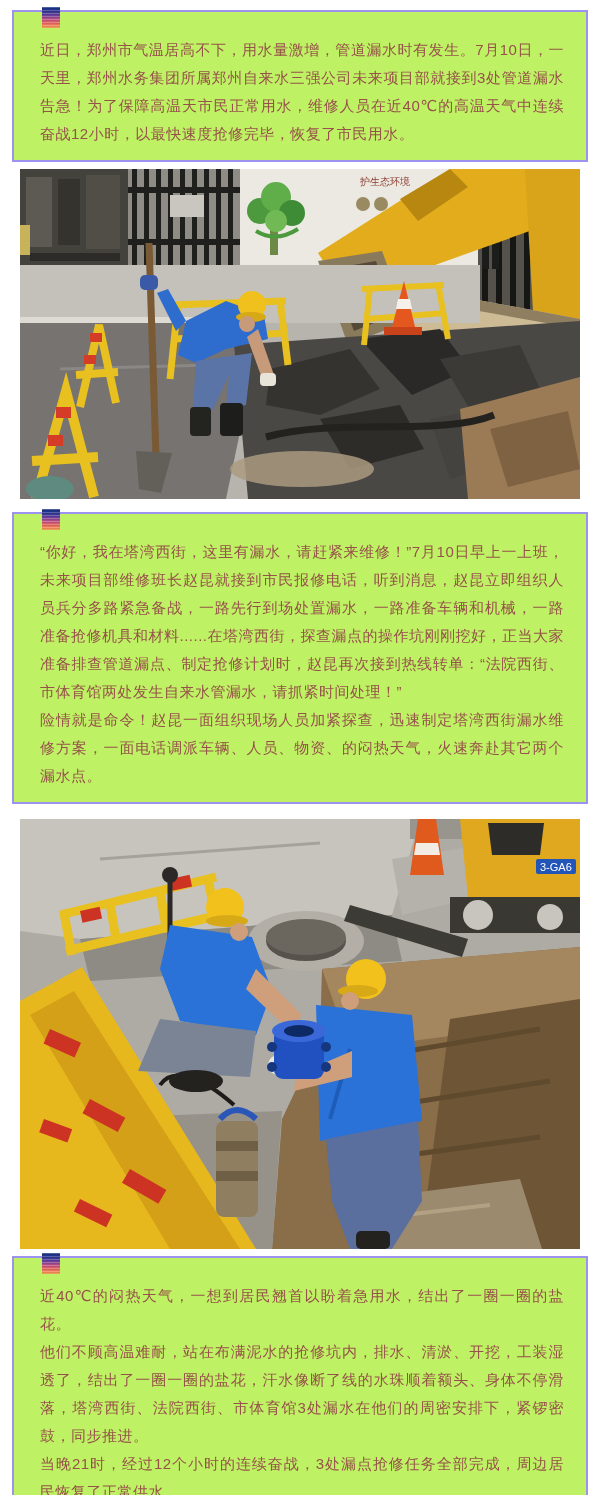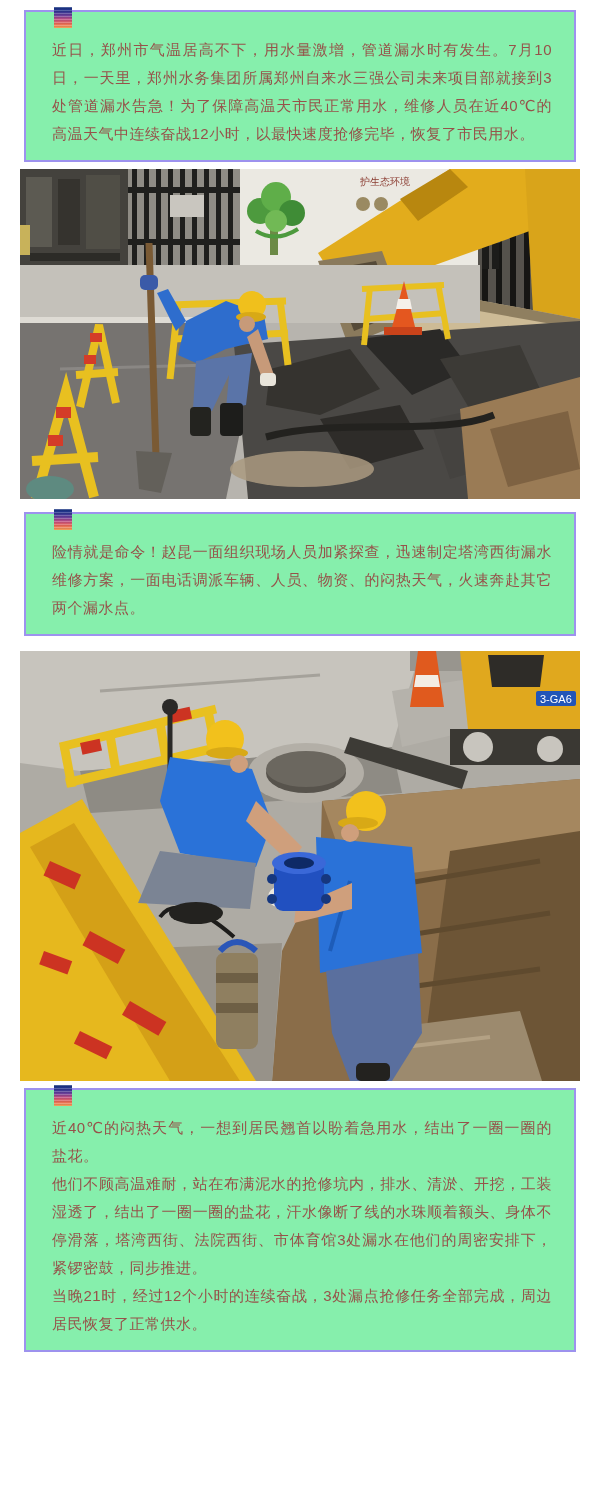--- a/index.html
+++ b/index.html
@@ -2,25 +2,25 @@
 <html><head>
 <meta charset="utf-8">
 <style>
   html,body{margin:0;padding:0;background:#ffffff;}
   body{width:600px;font-family:"Liberation Sans","DejaVu Sans",sans-serif;}
   .page{width:600px;position:relative;}
 
   
   .text-box{
     position:relative;
-    margin:0 24px;
+    margin:0 12px;
     border:2px solid #9d92ee;
     padding:24px 22px 12px 26px;
     box-sizing:border-box;
-    background:#86efac;
+    background:#bef264;
   }
   .text-box p{
     margin:0;
     font-size:15px;
     line-height:28px;
     color:#96524a;
     text-align:justify;
     letter-spacing:0.5px;
   }
   .grad-icon{
@@ -207,20 +207,21 @@
         </g>
         <rect x="36" y="238" width="15" height="11" fill="#d43c28"></rect>
         <rect x="28" y="266" width="15" height="11" fill="#d43c28"></rect>
         <ellipse cx="30" cy="320" rx="24" ry="13" fill="#5e8a80"></ellipse>
       </g>
     </svg>
   </figure>
 
   <div class="text-box" id="box2">
     <span class="grad-icon"></span>
+    <p>“你好，我在塔湾西街，这里有漏水，请赶紧来维修！”7月10日早上一上班，未来项目部维修班长赵昆就接到市民报修电话，听到消息，赵昆立即组织人员兵分多路紧急备战，一路先行到场处置漏水，一路准备车辆和机械，一路准备抢修机具和材料......在塔湾西街，探查漏点的操作坑刚刚挖好，正当大家准备排查管道漏点、制定抢修计划时，赵昆再次接到热线转单：“法院西街、市体育馆两处发生自来水管漏水，请抓紧时间处理！”</p>
     <p>险情就是命令！赵昆一面组织现场人员加紧探查，迅速制定塔湾西街漏水维修方案，一面电话调派车辆、人员、物资、的闷热天气，火速奔赴其它两个漏水点。</p>
   </div>
 
   <figure class="photo">
     <svg width="560" height="430" viewBox="0 0 560 430" xmlns="http://www.w3.org/2000/svg">
       <rect x="0" y="0" width="560" height="430" fill="#aeaba4"></rect>
 
       <g>
         <polygon points="0,0 400,0 372,96 60,120 0,112" fill="#c7c4bd"></polygon>
         <polygon points="60,120 372,96 382,142 70,162" fill="#8e8b84"></polygon>

